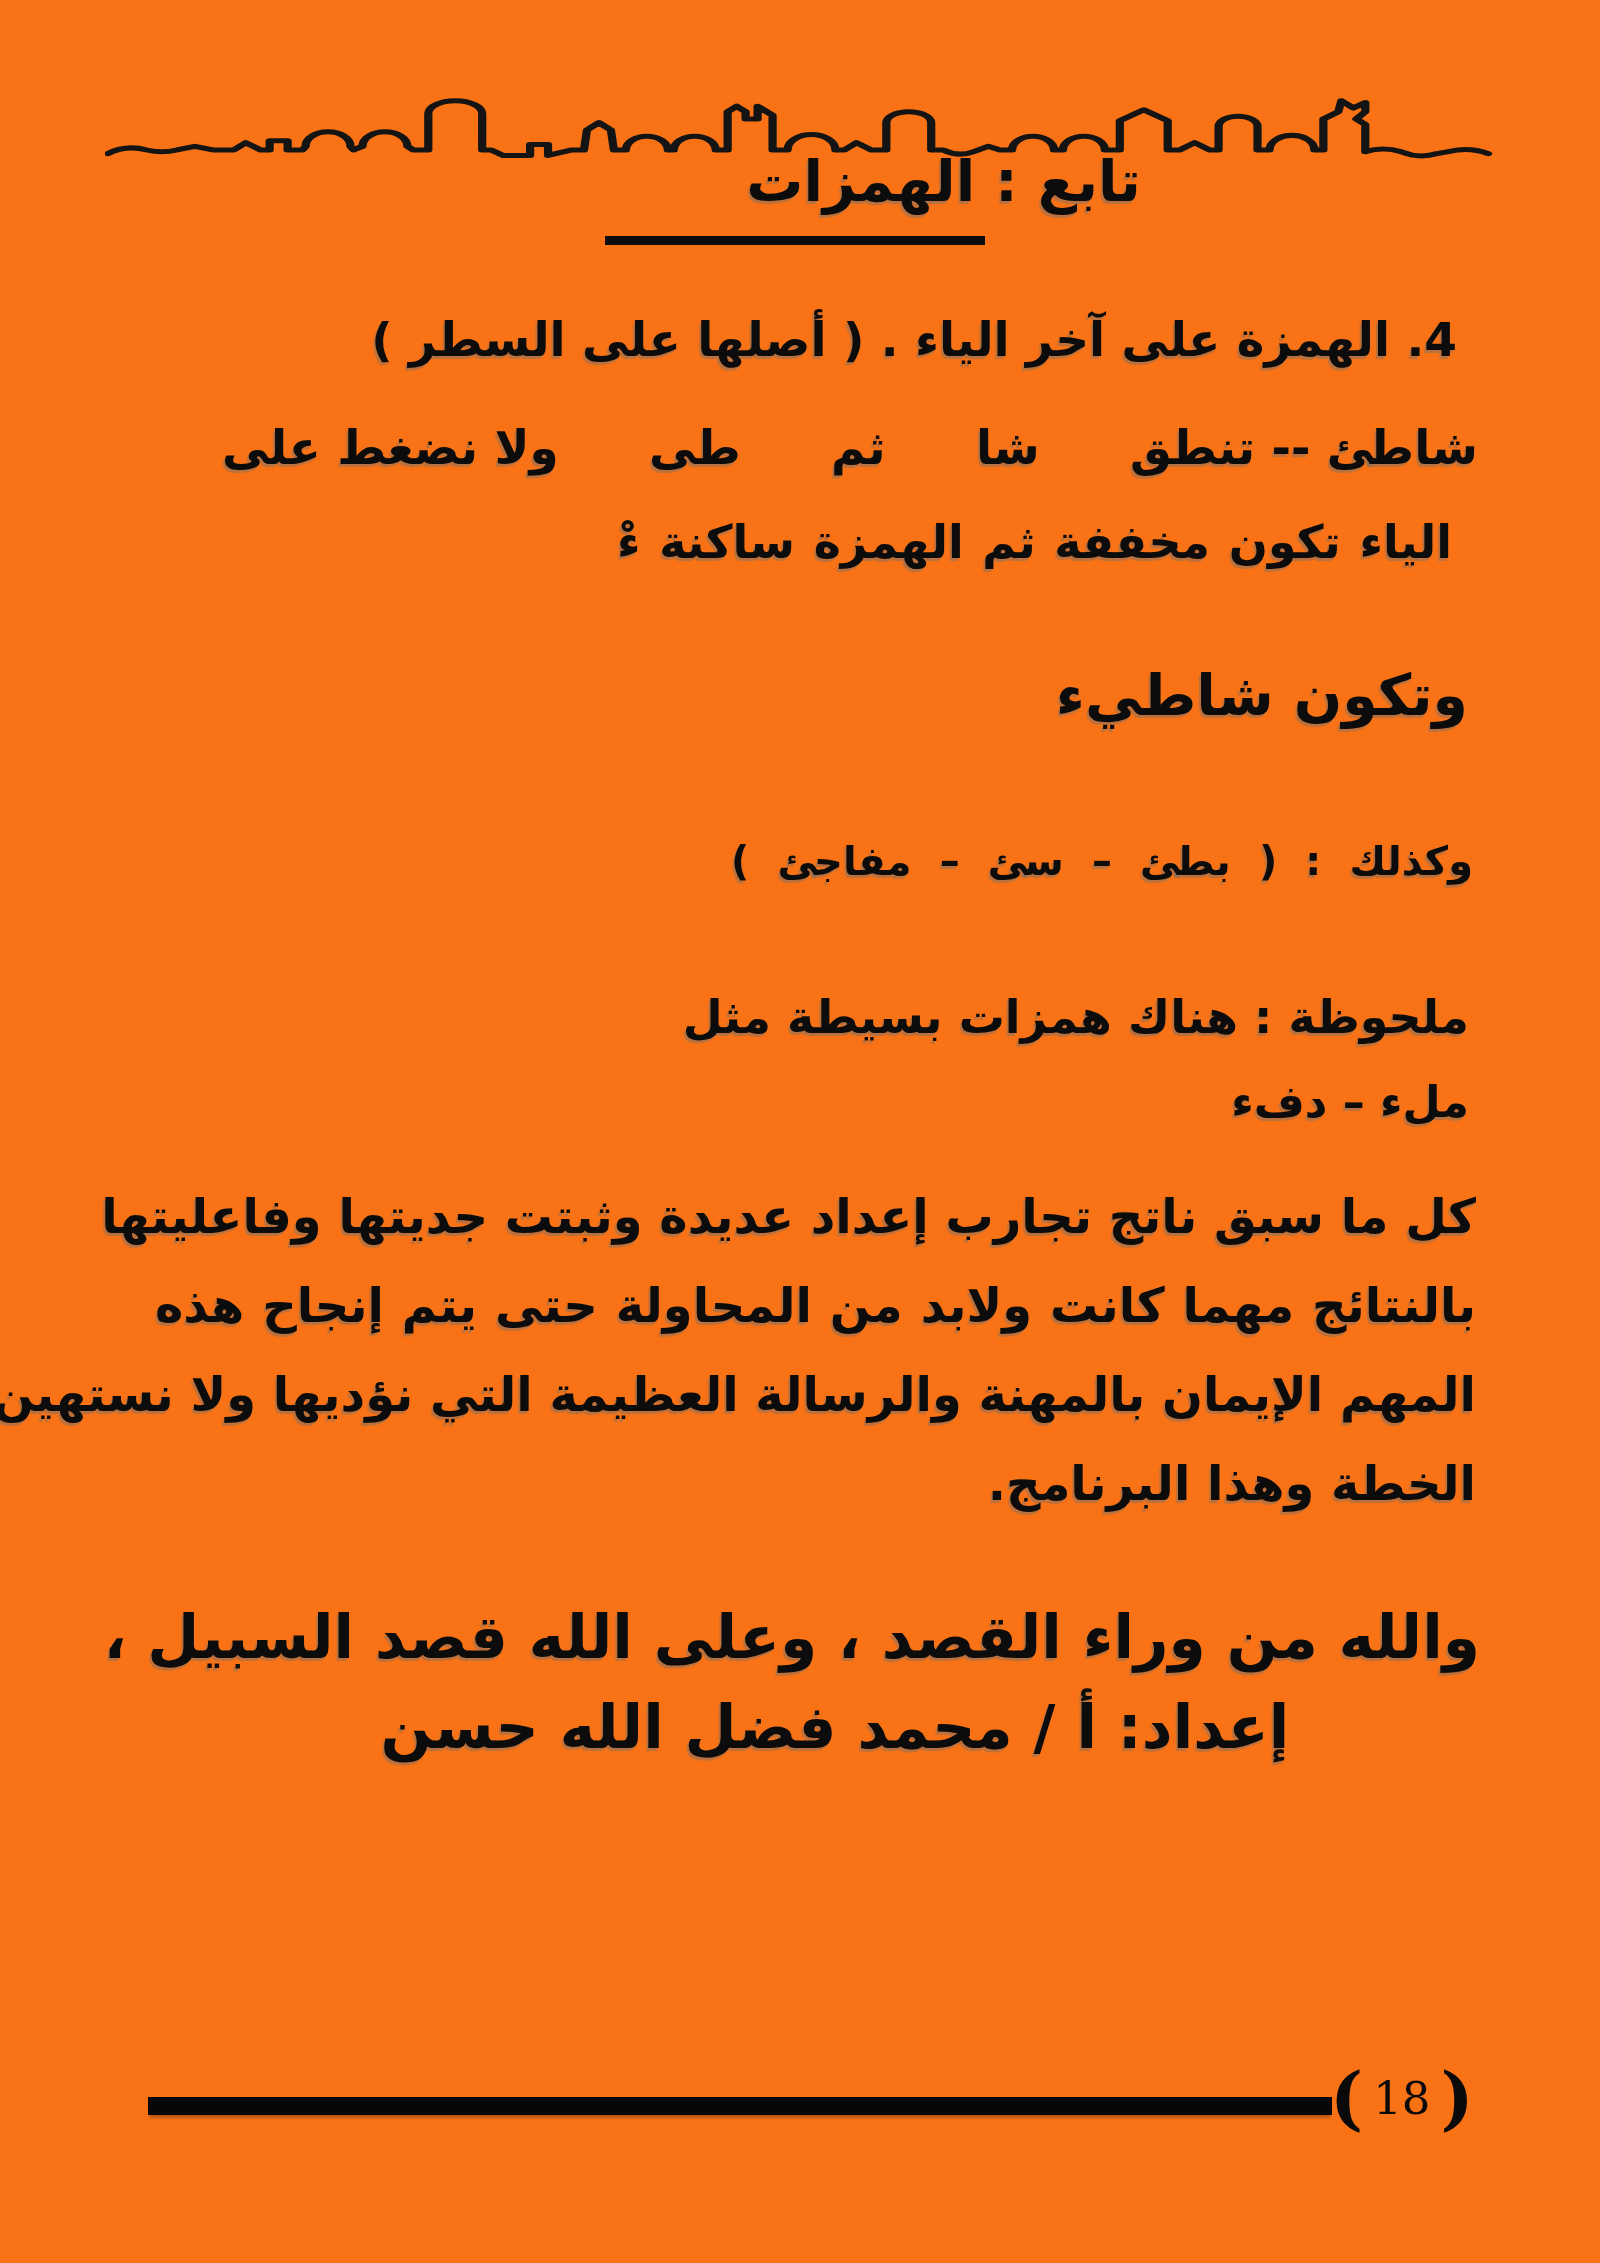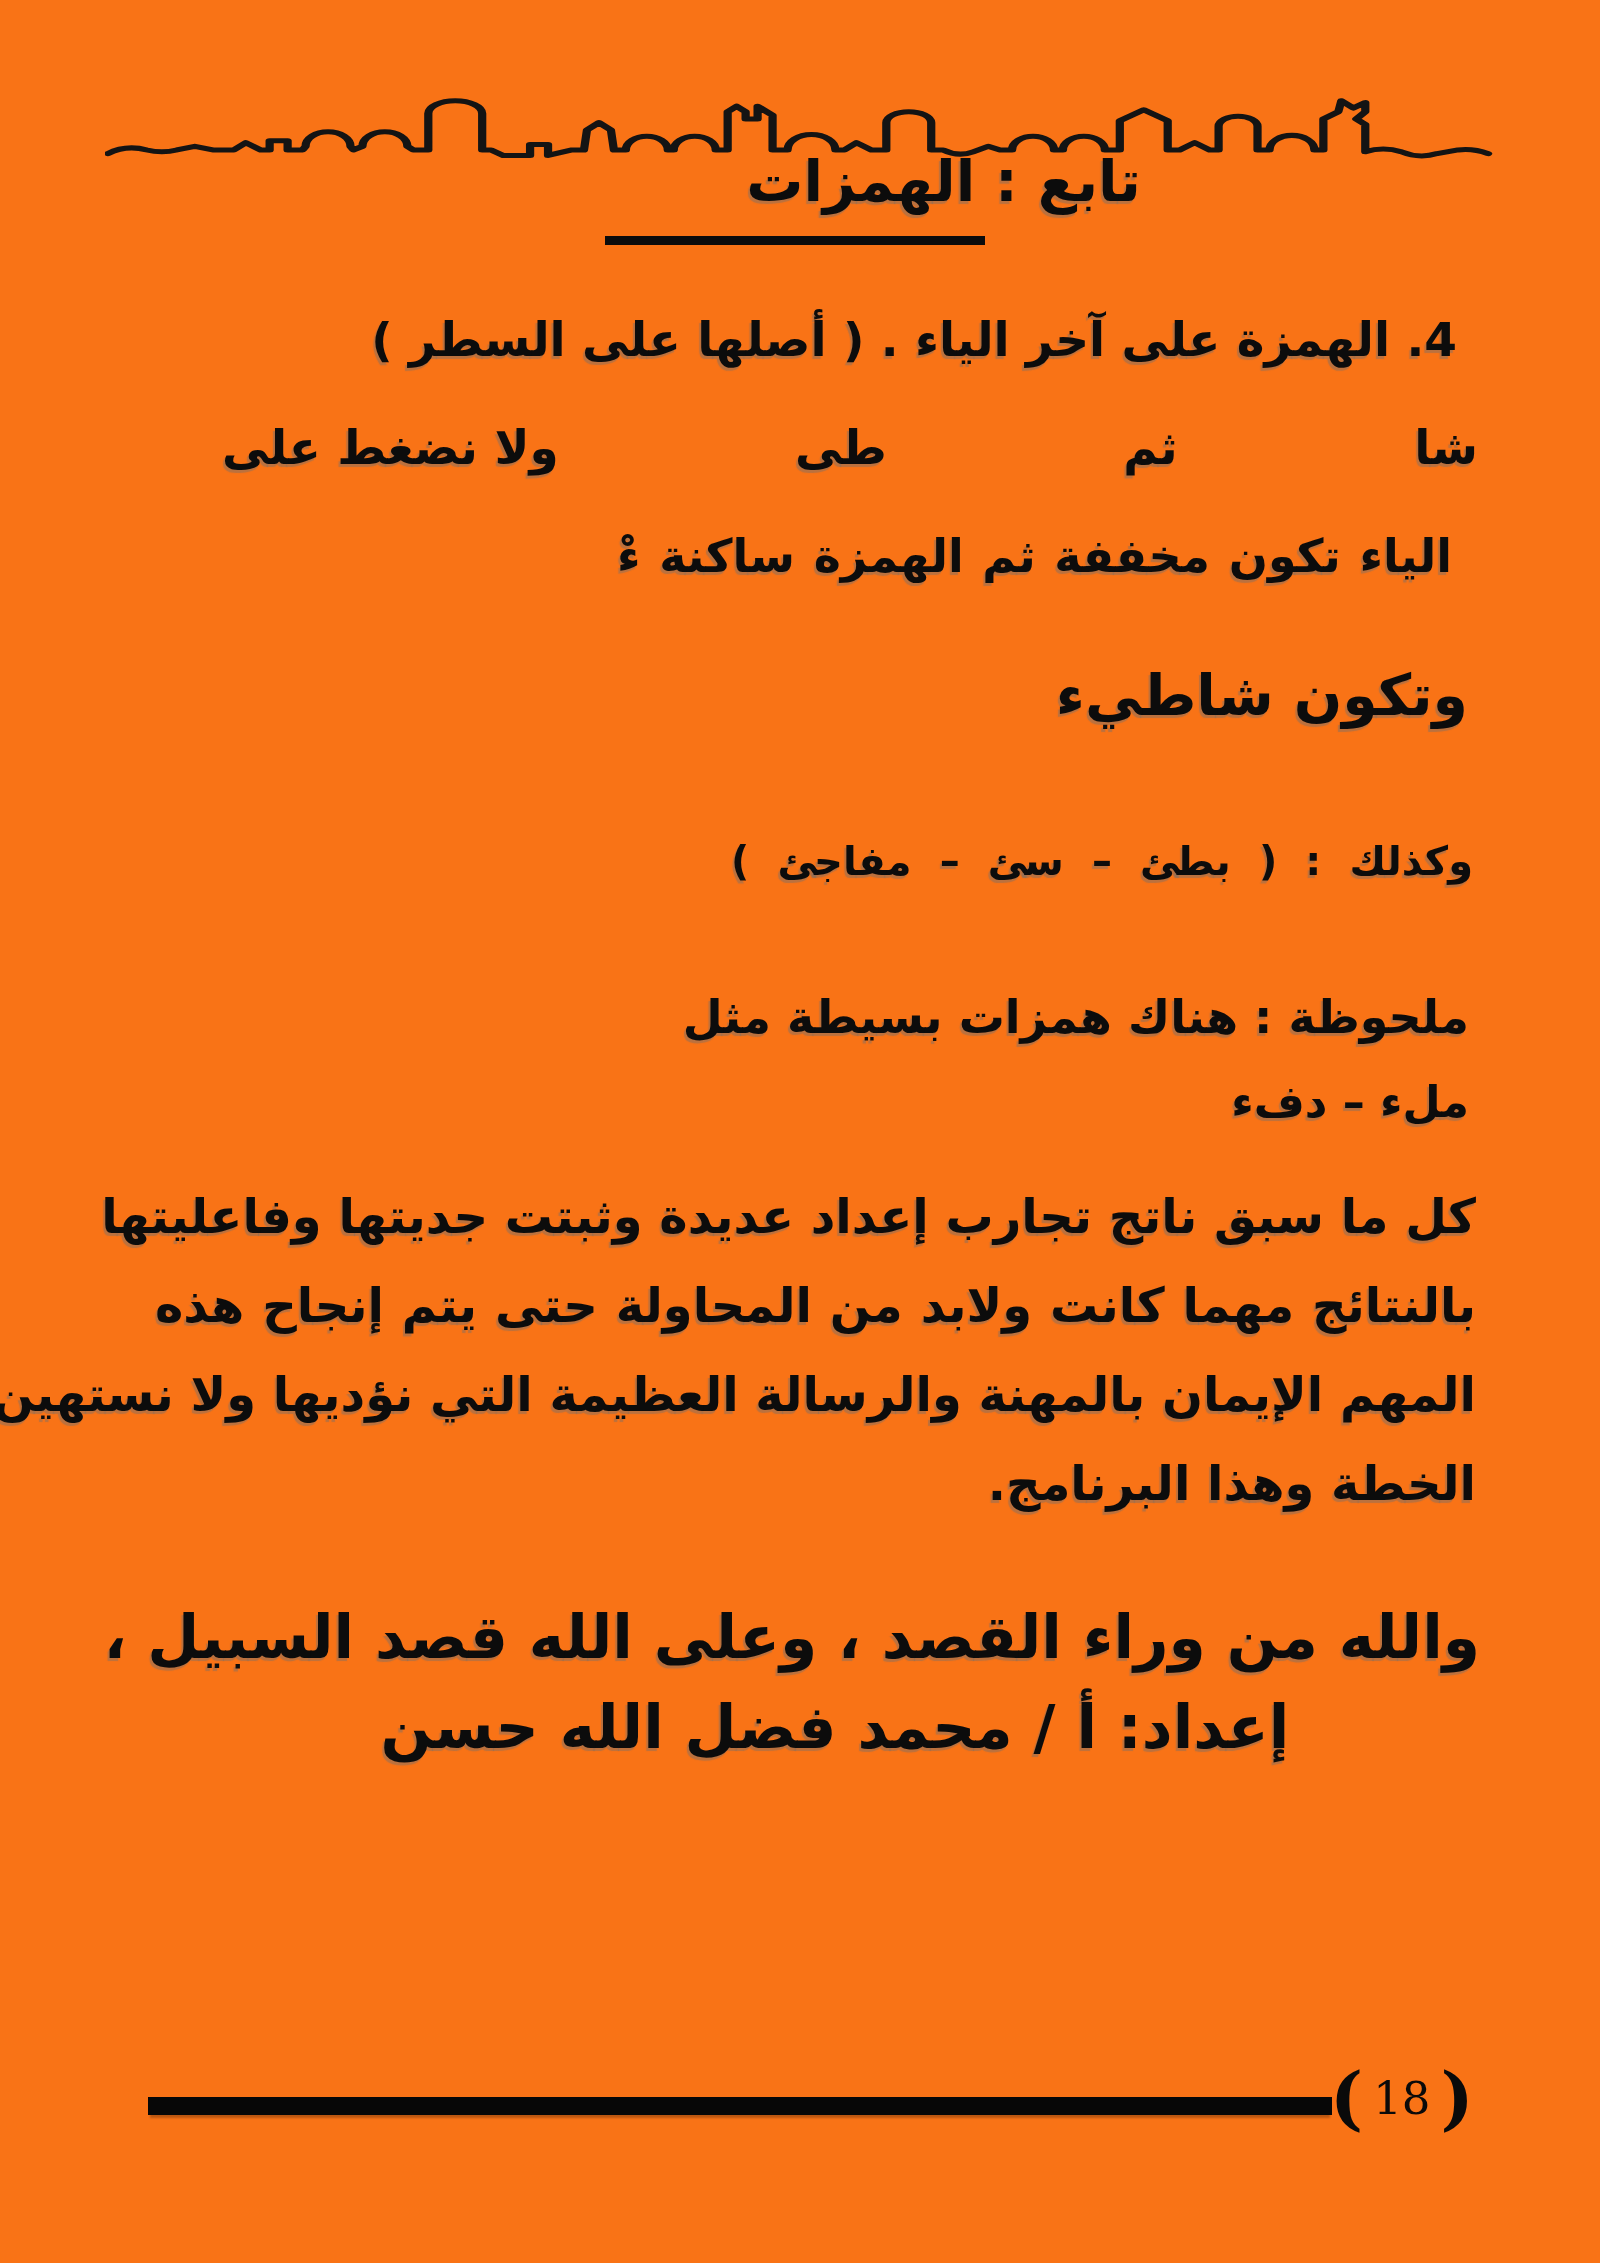--- a/index.html
+++ b/index.html
@@ -56,21 +56,20 @@
   }
 
   .yaa-line {
     position: absolute;
     top: 515px; right: 148px;
     width: 835px;
     font-size: 46px;
     text-align: justify;
     text-align-last: justify;
     white-space: nowrap;
-    margin-top: 14px;
   }
 
   .result-line {
     position: absolute;
     top: 662px; right: 132px;
     font-size: 57px;
   }
 
   .examples-line {
     position: absolute;
@@ -164,20 +163,21 @@
       a15,16 0 0 1 30,0 l6,0 0,-34 10,-8 2,-12 8,8 8,-6 0,10 -6,8 6,6 0,30
       q12,-6 24,0 q12,8 24,2 l14,-4 q10,-2 20,4" fill="none" stroke="#141414" stroke-width="5.5" stroke-linecap="round" stroke-linejoin="round"></path>
   </svg>
 
   <div class="title ink">تابع : الهمزات</div>
   <div class="title-underline"></div>
 
   <div class="item4 ink">4. الهمزة على آخر الياء . ( أصلها على السطر )</div>
 
   <div class="pronounce ink">
+    <span>شاطئ -- تنطق</span>
     <span>شا</span>
     <span>ثم</span>
     <span>طى</span>
     <span>ولا نضغط على</span>
   </div>
 
   <div class="yaa-line ink">الياء تكون مخففة ثم الهمزة ساكنة ءْ</div>
 
   <div class="result-line ink">وتكون شاطيء</div>
 

